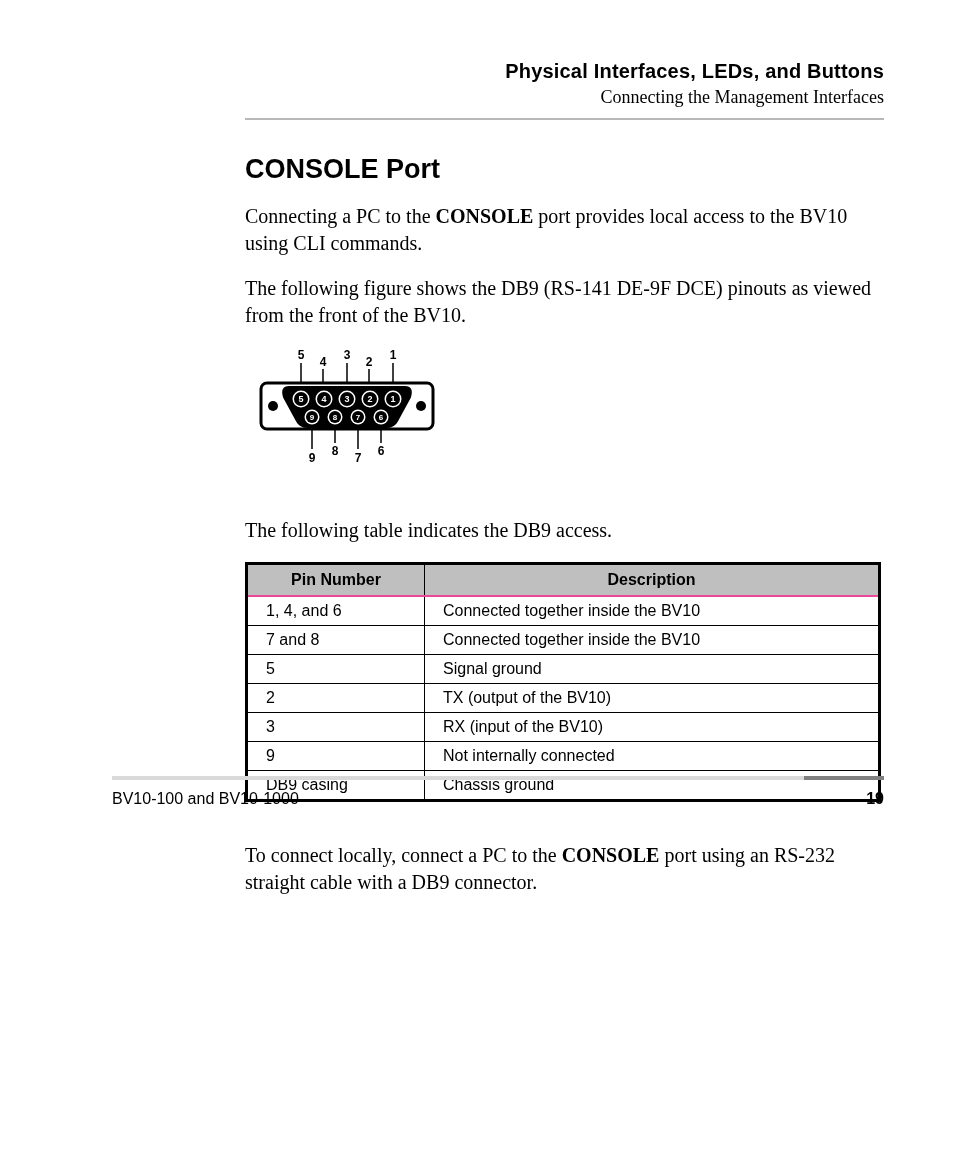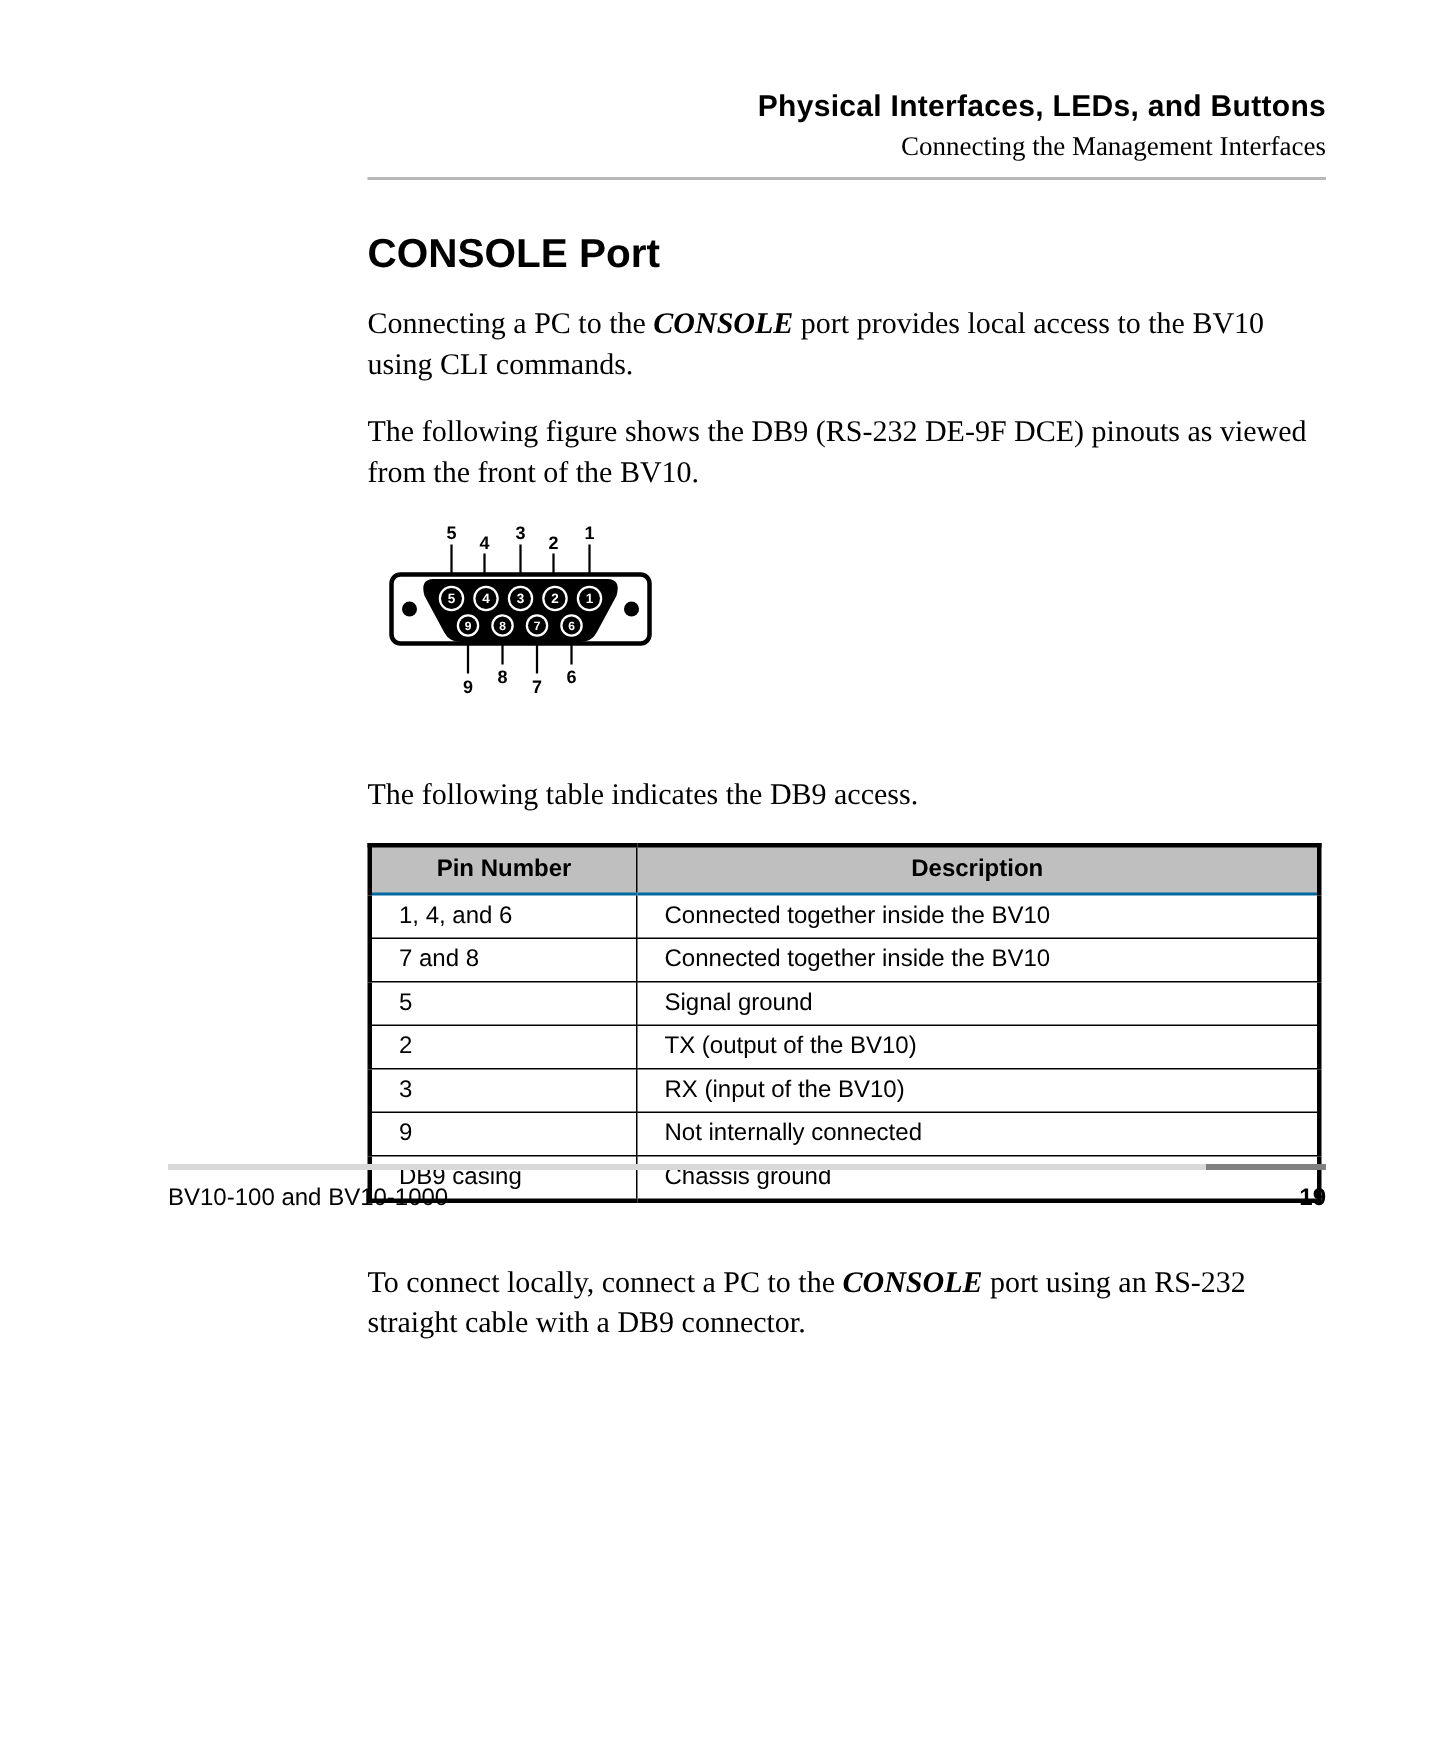--- a/index.html
+++ b/index.html
@@ -47,21 +47,21 @@
     font-family: "Segoe UI", "Helvetica Neue", Arial, sans-serif;
     font-weight: 800;
     font-size: 27px;
     margin: 0 0 18px 0;
   }
   p.body {
     font-size: 20px;
     line-height: 1.35;
     margin: 0 0 18px 0;
   }
-  .bold-inline { font-weight: 700; font-style: italic; }
+  .bold-inline { font-weight: 700; }
   .figure {
     margin: 6px 0 30px 10px;
   }
   .figure svg { display: block; }
   table.pinouts {
     border-collapse: collapse;
     width: 636px;
     margin: 12px 0 40px 0;
     font-family: "Segoe UI", "Helvetica Neue", Arial, sans-serif;
     font-size: 16px;
@@ -81,21 +81,21 @@
   table.pinouts th:first-child,
   table.pinouts td:first-child {
     width: 140px;
     border-left: 3px solid #000;
   }
   table.pinouts th:last-child,
   table.pinouts td:last-child {
     border-right: 3px solid #000;
   }
   table.pinouts tr:first-child th { border-top: 3px solid #000; }
-  table.pinouts tr.header-bottom th { border-bottom: 2px solid #0369a1; }
+  table.pinouts tr.header-bottom th { border-bottom: 2px solid #ec4899; }
   table.pinouts tr:last-child td { border-bottom: 3px solid #000; }
 
   .footer {
     position: absolute;
     left: 112px;
     right: 70px;
     bottom: 56px;
   }
   .footer-rule-wrap {
     display: flex;
@@ -128,21 +128,21 @@
   </div>
   <hr class="rule">
 
   <div class="content">
     <h2 class="section">CONSOLE Port</h2>
 
     <p class="body">
       <span>Connecting a PC to the </span><span class="bold-inline">CONSOLE</span><span> port provides local access to the BV10 using CLI commands.</span>
     </p>
 
-    <p class="body">The following figure shows the DB9 (RS-232 DE-9F DCE) pinouts as viewed from the front of the BV10.</p>
+    <p class="body">The following figure shows the DB9 (RS-141 DE-9F DCE) pinouts as viewed from the front of the BV10.</p>
 
     <div class="figure">
       <svg width="200" height="140" viewBox="0 0 200 140">
 
         <g font-family="Arial" font-size="12" font-weight="bold" text-anchor="middle">
           <text x="46" y="12">5</text>
           <text x="68" y="19">4</text>
           <text x="92" y="12">3</text>
           <text x="114" y="19">2</text>
           <text x="138" y="12">1</text>

